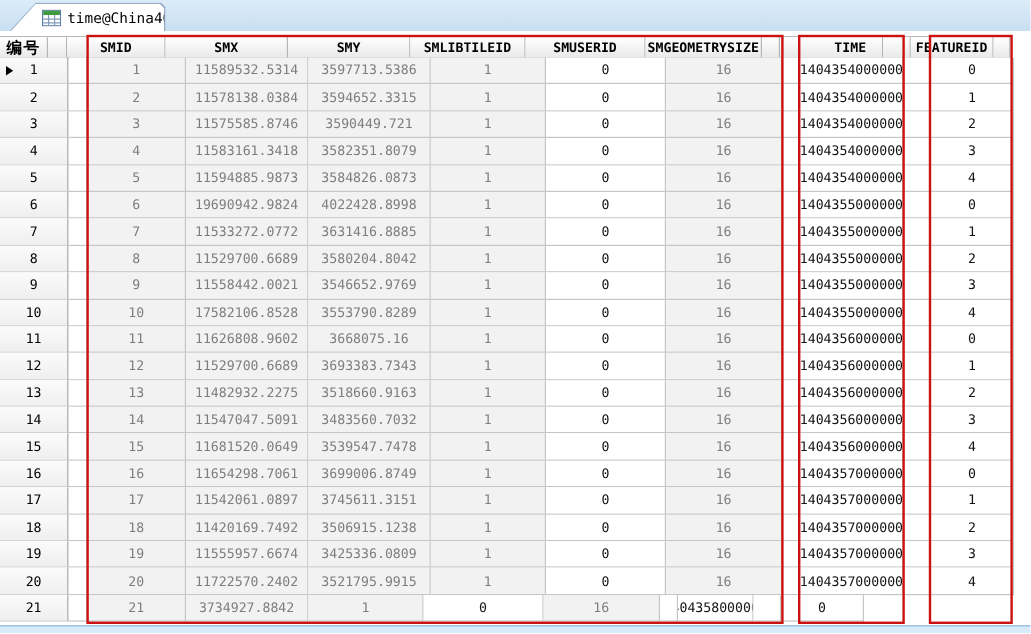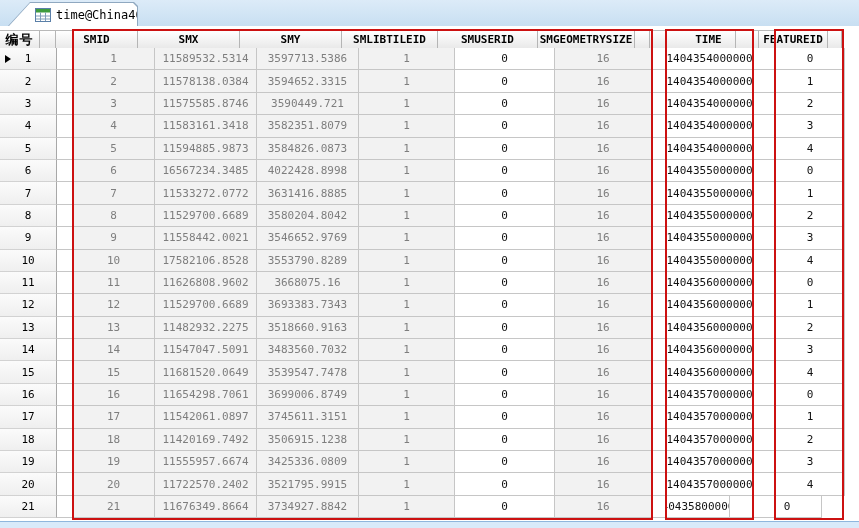--- a/index.html
+++ b/index.html
@@ -179,21 +179,21 @@
           <div class="cell spacer" style="width: 23px;"></div>
           <div class="cell user" style="width: 69px;">4</div>
           <div class="cell filler" style="width: 14px;"></div>
         </div>
         <div class="grid-row">
           <div class="cell rowhead" style="width: 57px;">
             <span>6</span>
           </div>
           <div class="cell spacer" style="width: 16px;"></div>
           <div class="cell system" style="width: 82px;">6</div>
-          <div class="cell system" style="width: 102px;">16567234.3485</div>
+          <div class="cell system" style="width: 102px;">19690942.9824</div>
           <div class="cell system" style="width: 102px;">4022428.8998</div>
           <div class="cell system" style="width: 96px;">1</div>
           <div class="cell user" style="width: 100px;">0</div>
           <div class="cell system" style="width: 97px;">16</div>
           <div class="cell spacer" style="width: 15px;"></div>
           <div class="cell user" style="width: 86px;">1404355000000</div>
           <div class="cell spacer" style="width: 23px;"></div>
           <div class="cell user" style="width: 69px;">0</div>
           <div class="cell filler" style="width: 14px;"></div>
         </div>
@@ -434,21 +434,20 @@
           <div class="cell spacer" style="width: 23px;"></div>
           <div class="cell user" style="width: 69px;">4</div>
           <div class="cell filler" style="width: 14px;"></div>
         </div>
         <div class="grid-row">
           <div class="cell rowhead" style="width: 57px;">
             <span>21</span>
           </div>
           <div class="cell spacer" style="width: 16px;"></div>
           <div class="cell system" style="width: 82px;">21</div>
-          <div class="cell system" style="width: 102px;">11676349.8664</div>
           <div class="cell system" style="width: 102px;">3734927.8842</div>
           <div class="cell system" style="width: 96px;">1</div>
           <div class="cell user" style="width: 100px;">0</div>
           <div class="cell system" style="width: 97px;">16</div>
           <div class="cell spacer" style="width: 15px;"></div>
           <div class="cell user" style="width: 63px;">1404358000000</div>
           <div class="cell spacer" style="width: 23px;"></div>
           <div class="cell user" style="width: 69px;">0</div>
           <div class="cell filler" style="width: 14px;"></div>
         </div>

